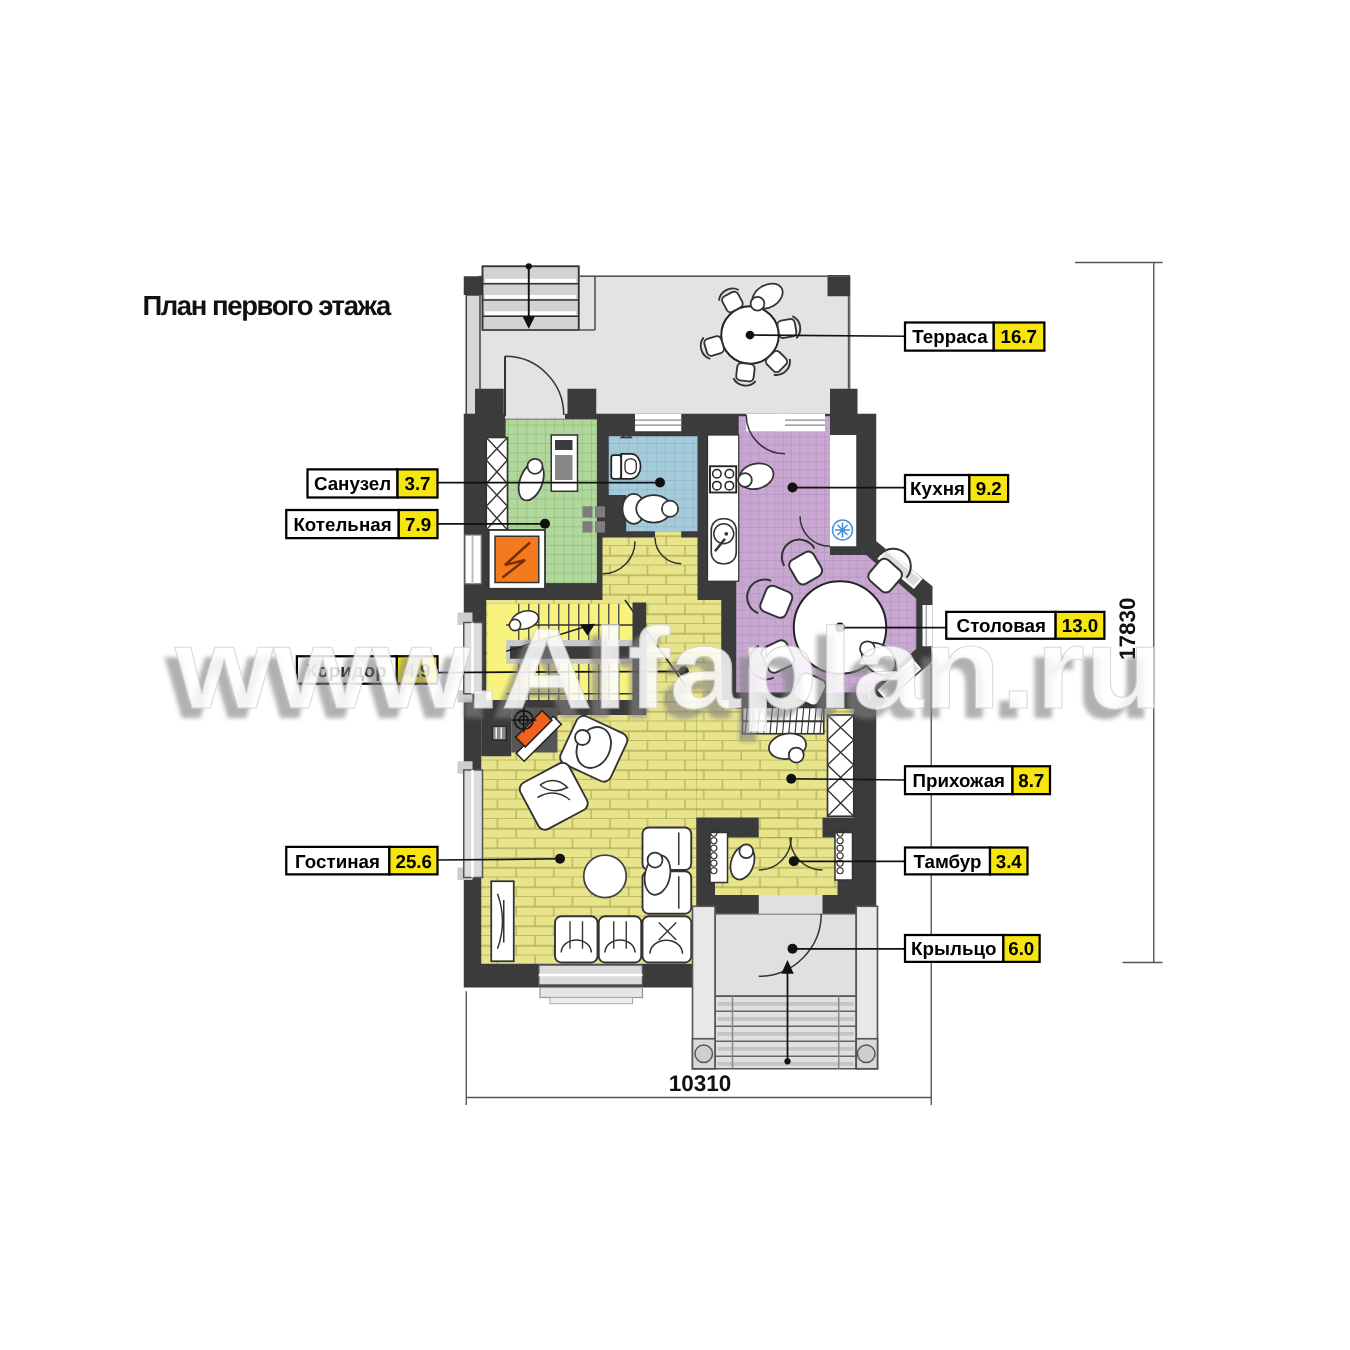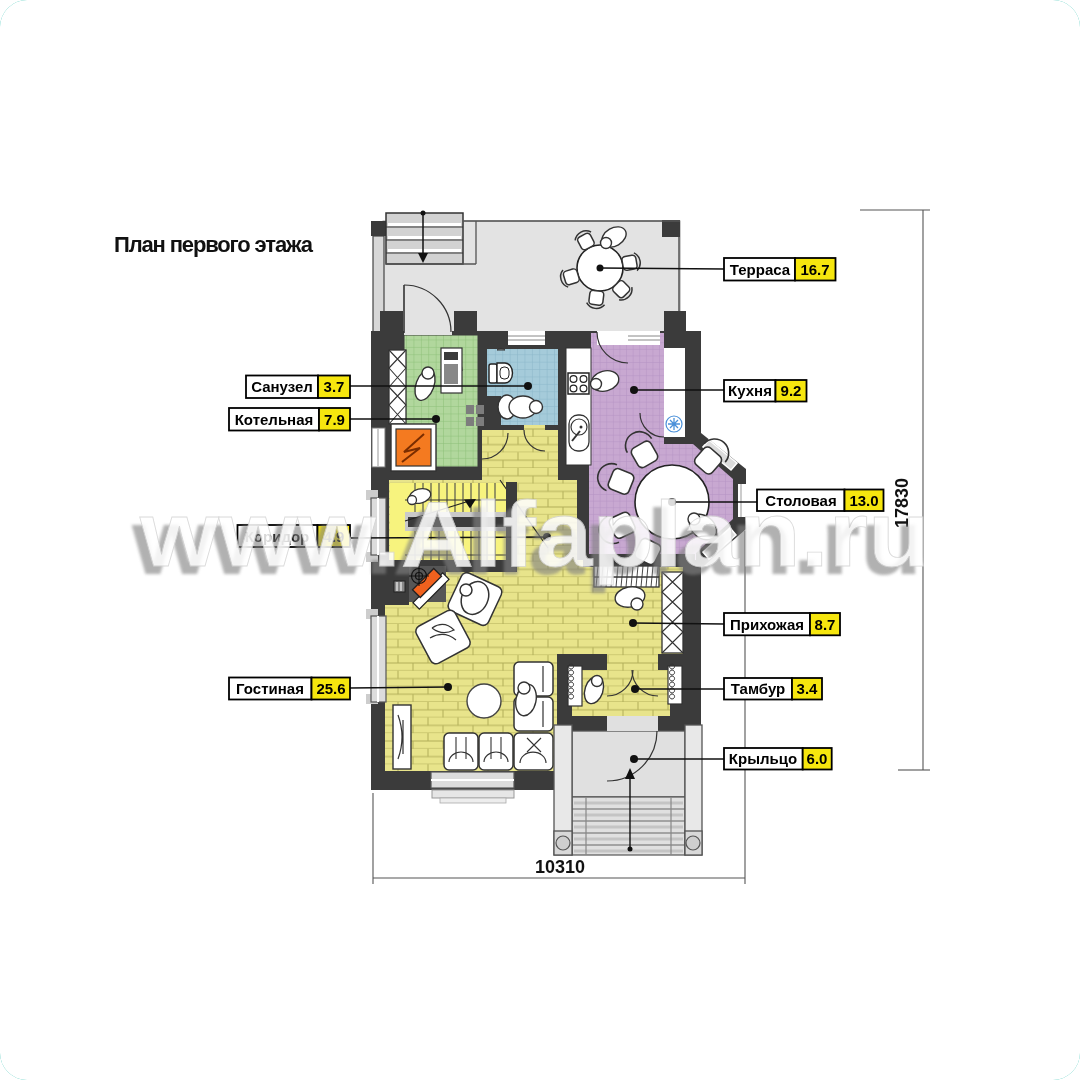--- a/index.html
+++ b/index.html
@@ -1,16 +1,16 @@
 <!DOCTYPE html>
 <html><head>
 <meta charset="utf-8">
 <style>
   html,body{margin:0;padding:0;background:#fff;}
-  .page{width:1080px;height:1080px;position:relative;background:#14b8a6;overflow:hidden;border-radius:27px;}
+  .page{width:1080px;height:1080px;position:relative;background:#14b8a6;overflow:hidden;}
   svg{position:absolute;left:0;top:0;}
   text{font-family:"Liberation Sans", sans-serif;}
 </style>
 </head>
 <body>
 <div class="page">
 <svg width="1080" height="1080" viewBox="0 0 1080 1080">
 <defs>
   <pattern id="tileG" width="7.4" height="7.4" patternUnits="userSpaceOnUse">
     <rect width="7.4" height="7.4" fill="#b1d79d"></rect>

